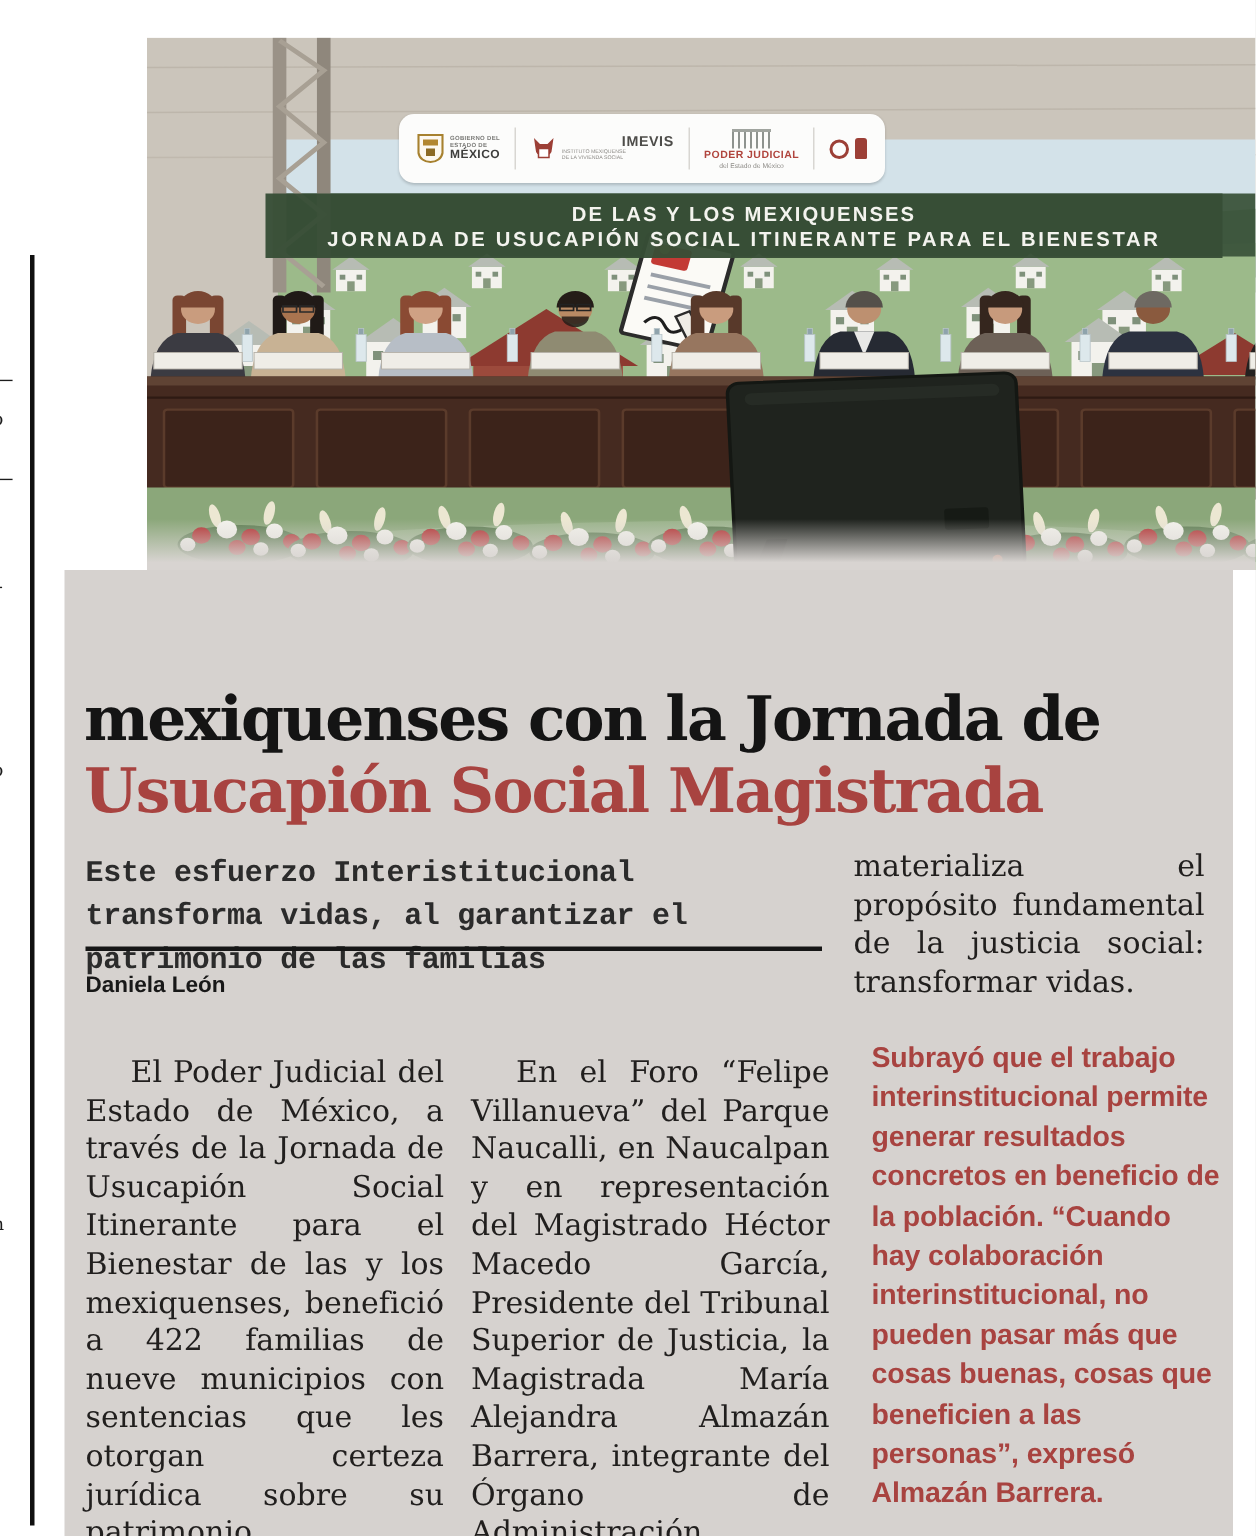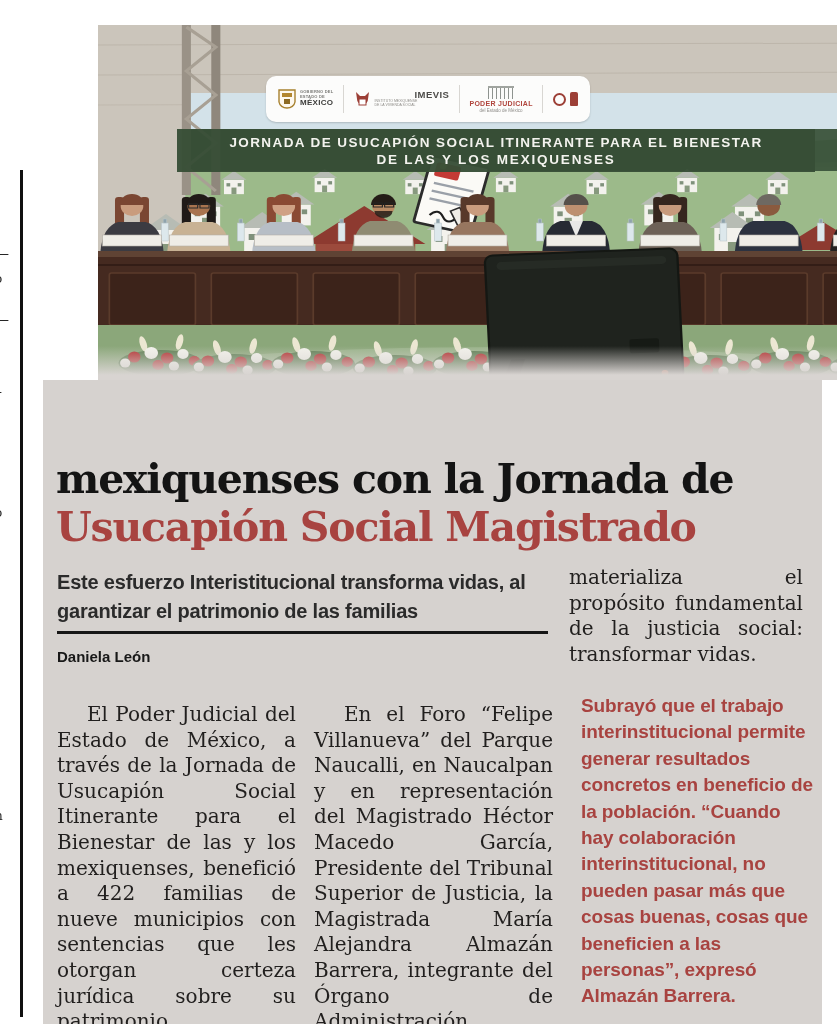--- a/index.html
+++ b/index.html
@@ -36,21 +36,21 @@
         padding-top:5px;box-sizing:border-box;}
   .band div+div{letter-spacing:1.8px;}
   .photo-fade{position:absolute;left:0;bottom:0;width:100%;height:34px;
         background:linear-gradient(180deg,rgba(214,210,207,0),#d8d4d1 85%);}
   
   .headline{position:absolute;left:56px;top:407px;width:730px;margin:0;
         font-family:"DejaVu Serif",serif;font-weight:700;font-size:41px;line-height:48px;
         letter-spacing:-1.2px;color:#141414;}
   .hl-red{color:#a84340;}
   .subhead{position:absolute;left:57px;top:568px;width:492px;margin:0;
-        font-weight:700;font-size:20px;line-height:29px;color:#2b2b2b;letter-spacing:-.2px;}
+        font-weight:700;font-size:20px;line-height:29px;color:#2b2b2b;letter-spacing:-.2px;font-family:Liberation Mono, monospace;}
   .hrule{position:absolute;left:57px;top:631px;width:491px;height:3px;background:#161616;}
   .byline{position:absolute;left:57px;top:648px;margin:0;font-weight:700;font-size:15px;color:#181818;}
   .bodycol{position:absolute;margin:0;font-family:"DejaVu Serif",serif;
         font-size:20px;line-height:25.6px;color:#211f1e;text-align:justify;}
   .col1{left:57px;top:702px;width:239px;text-indent:30px;}
   .col2{left:314px;top:702px;width:239px;text-indent:30px;}
   .col3{left:569px;top:565px;width:234px;}
   .redpara{position:absolute;left:569px;top:681px;width:236px;margin:12px;
         font-weight:700;font-size:19px;line-height:26.4px;color:#a84340;letter-spacing:-.1px;}
 </style>
@@ -367,31 +367,31 @@
         <span class="t-sub">del Estado de México</span>
       </div>
       <div class="ldiv"></div>
       <div class="logo">
         <div class="seal"></div>
         <div class="seal2"></div>
       </div>
     </div>
 
     <div class="band">
+      <div>DE LAS Y LOS MEXIQUENSES</div>
       <div>JORNADA DE USUCAPIÓN SOCIAL ITINERANTE PARA EL BIENESTAR</div>
-      <div>DE LAS Y LOS MEXIQUENSES</div>
     </div>
 
     <div class="photo-fade"></div>
   </figure>
 
   <h1 class="headline">
     <br>
     <span>mexiquenses con la Jornada de</span><br>
-    <span class="hl-red">Usucapión Social Magistrado</span>
+    <span class="hl-red">Usucapión Social Magistrada</span>
   </h1>
 
   <p class="subhead">Este esfuerzo Interistitucional transforma vidas, al garantizar el patrimonio de las familias</p>
   <div class="hrule"></div>
   <p class="byline">Daniela León</p>
 
   <p class="bodycol col1">El Poder Judicial del Estado de México, a través de la Jornada de Usucapión Social Itinerante para el Bienestar de las y los mexiquenses, benefició a 422 familias de nueve municipios con sentencias que les otorgan certeza jurídica sobre su patrimonio, contribuyendo a hacer realidad el derecho a una vivienda segura.</p>
   <p class="bodycol col2">En el Foro “Felipe Villanueva” del Parque Naucalli, en Naucalpan y en representación del Magistrado Héctor Macedo García, Presidente del Tribunal Superior de Justicia, la Magistrada María Alejandra Almazán Barrera, integrante del Órgano de Administración Judicial, refirió que este programa agiliza los procesos y</p>
   <p class="bodycol col3">materializa el propósito fundamental de la justicia social: transformar vidas.</p>
   <p class="redpara">Subrayó que el trabajo interinstitucional permite generar resultados concretos en beneficio de la población. “Cuando hay colaboración interinstitucional, no pueden pasar más que cosas buenas, cosas que beneficien a las personas”, expresó Almazán Barrera.</p>

